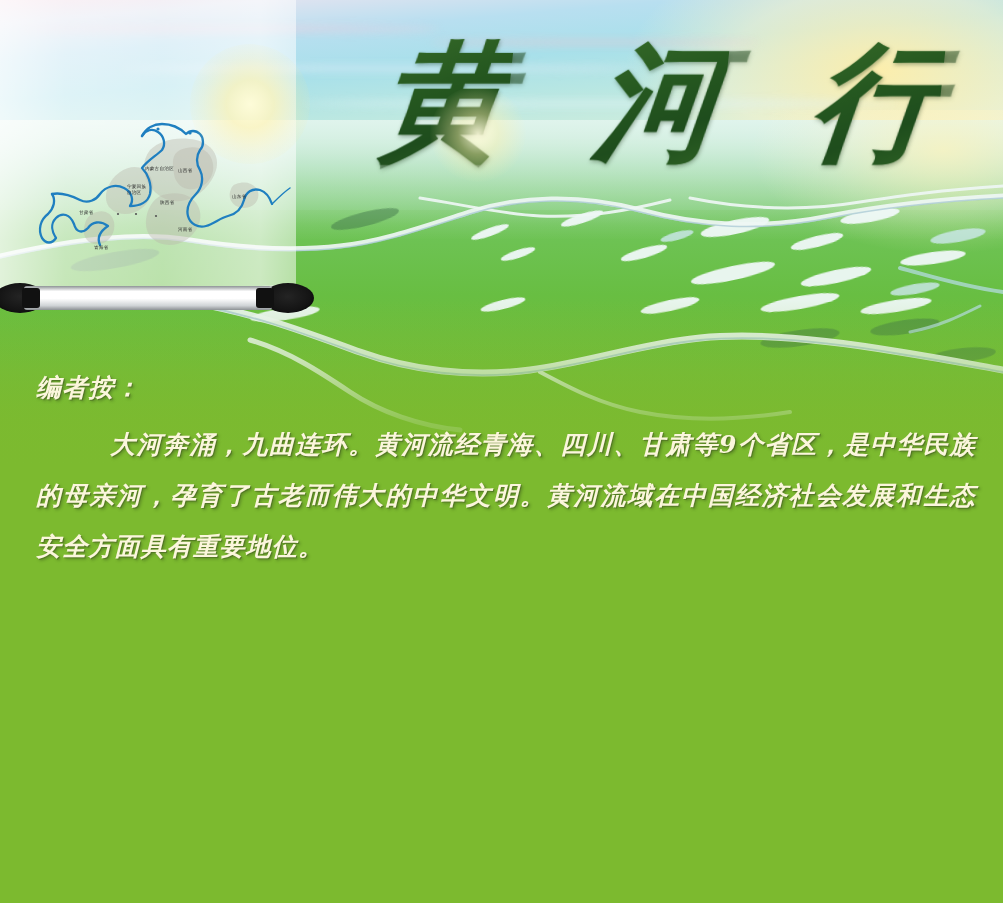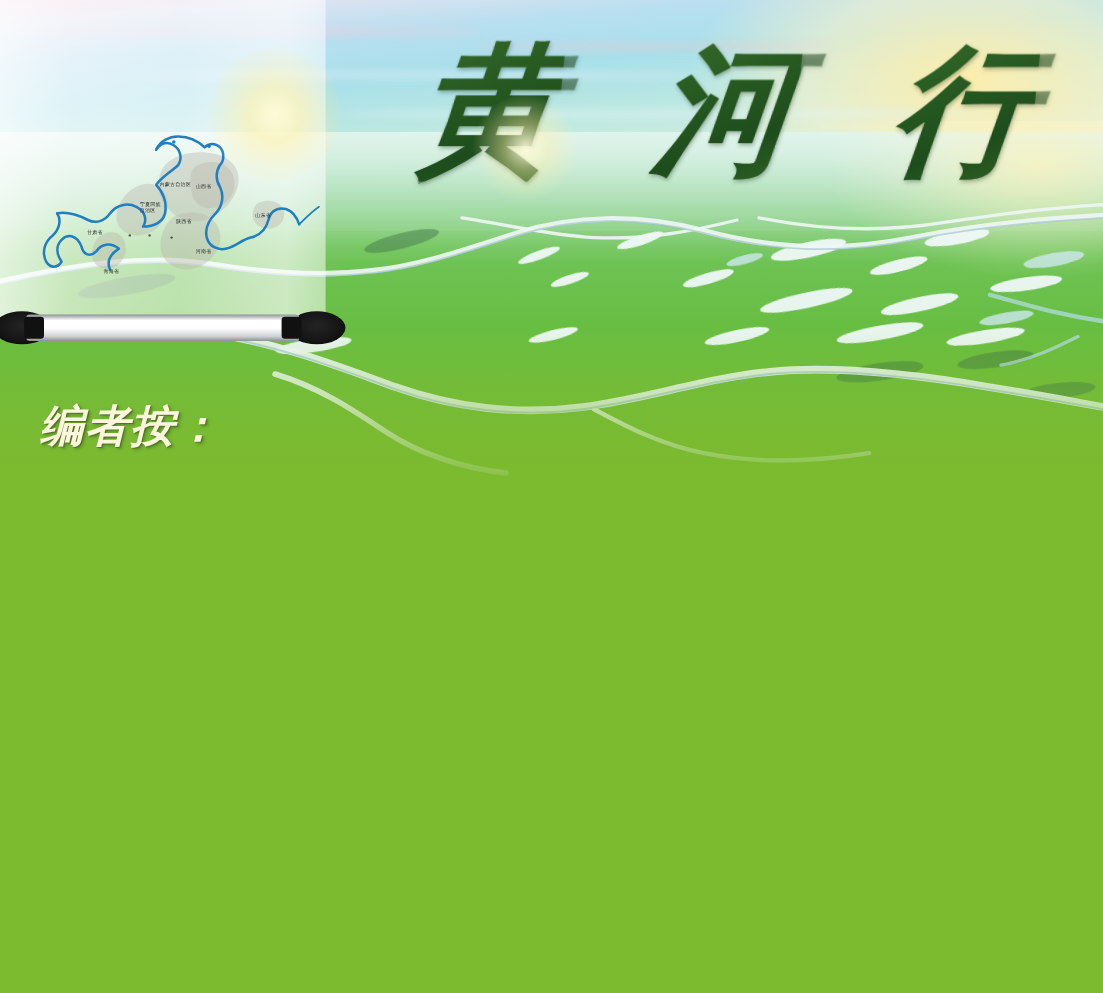--- a/index.html
+++ b/index.html
@@ -209,21 +209,21 @@
     left: 36px;
     top: 362px;
     width: 940px;
     z-index: 8;
   }
   .ed-head, .ed-para {
     font-family: "DejaVu Serif", serif;
     font-weight: bold;
     font-style: italic;
     color: #fbf6dc;
-    font-size: 40px;
+    font-size: 25px;
     line-height: 51px;
     letter-spacing: 1.2px;
     text-shadow:
       1px 1px 0 rgba(70,95,35,0.55),
       2px 2px 3px rgba(50,75,25,0.45);
     margin: 0;
   }
   .ed-head { margin-bottom: 6px; }
   .ed-para { text-indent: 74px; text-align: justify; }
   .ed-para + .ed-para { margin-top: 2px; }
@@ -343,15 +343,16 @@
 
     <div class="roller-knob left"></div>
     <div class="roller-knob right"></div>
     <div class="scroll-roller"></div>
     <div class="roller-cap left"></div>
     <div class="roller-cap right"></div>
   </div>
 
   <div class="editorial">
     <div class="ed-head">编者按：</div>
+    <p class="ed-para">大河奔涌，九曲连环。黄河流经青海、四川、甘肃等9个省区，是中华民族的母亲河，孕育了古老而伟大的中华文明。黄河流域在中国经济社会发展和生态安全方面具有重要地位。</p>
   </div>
 
 </div>
 
 </body></html>

